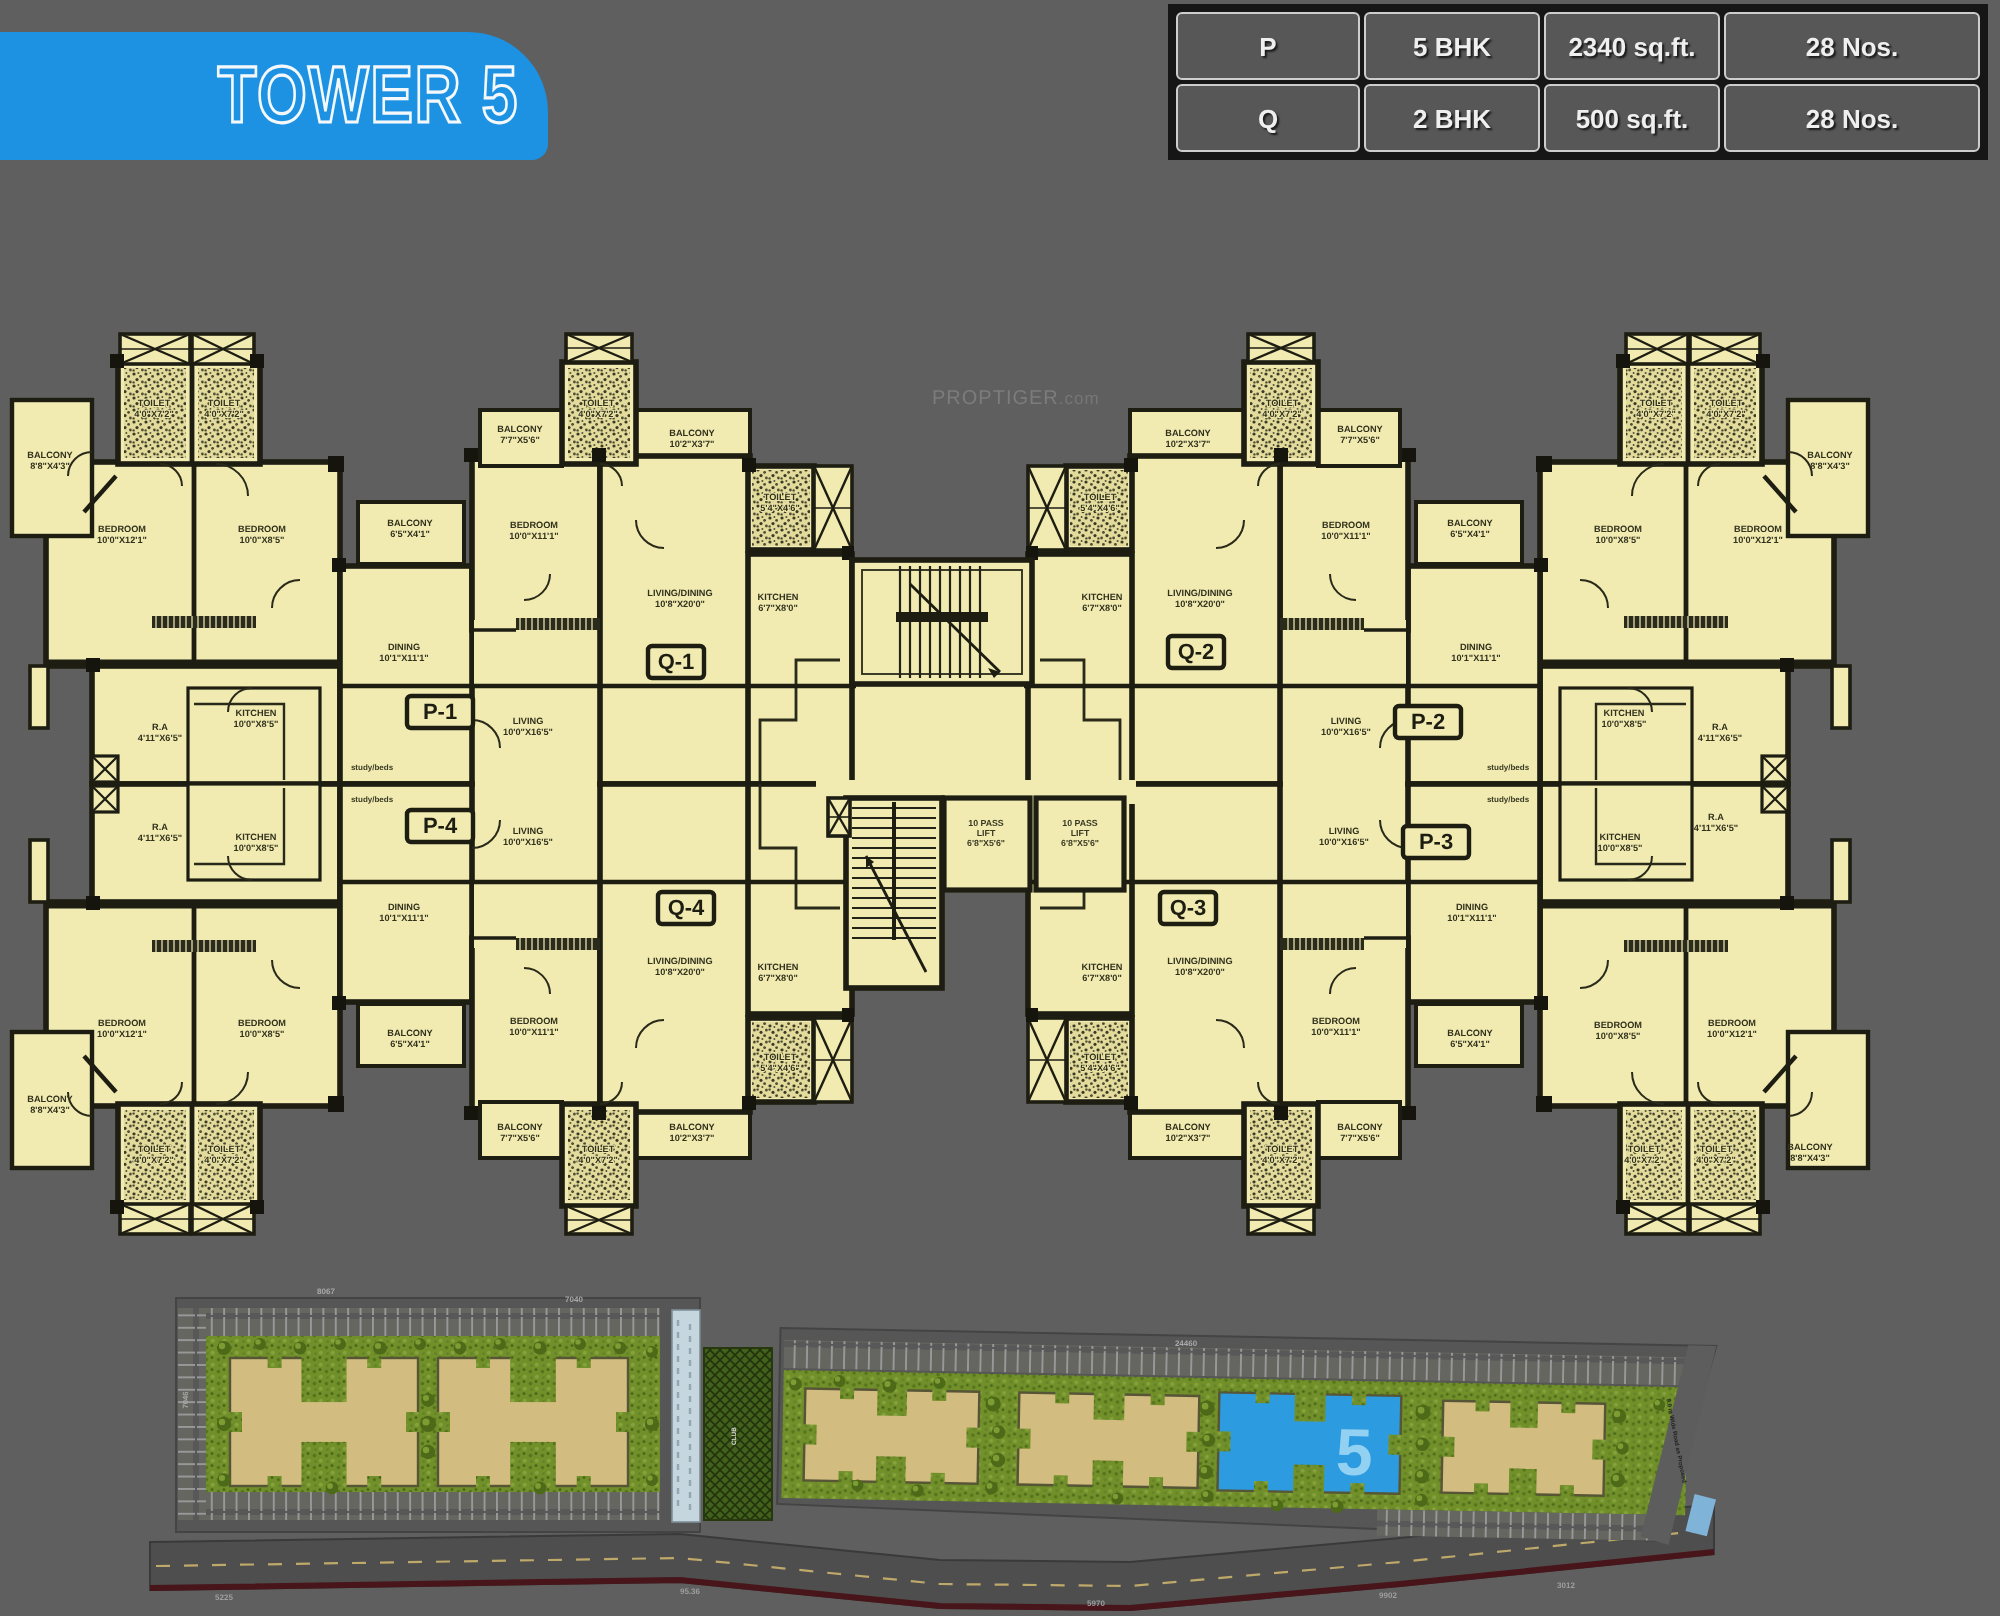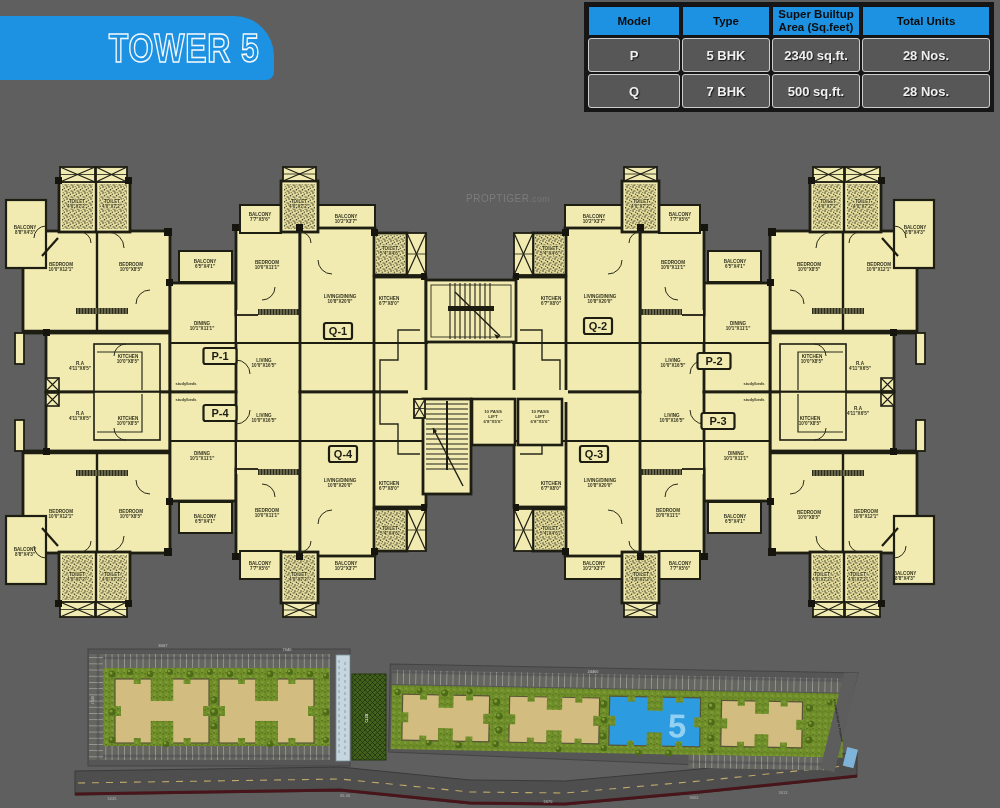--- a/index.html
+++ b/index.html
@@ -14,35 +14,29 @@
   </div>
 
 <table id="spec" class="abs">
     <colgroup>
       <col style="width:92px">
       <col style="width:88px">
       <col style="width:88px">
       <col style="width:128px">
     </colgroup>
 <tbody>
-      <tr class="hd" style="height:30px">
-        <td>Model</td>
-        <td>Type</td>
-        <td>Super Builtup<br>Area (Sq.feet)</td>
-        <td>Total Units</td>
-      </tr>
 <tr style="height:34px">
         <td>P</td>
         <td>5 BHK</td>
         <td>2340 sq.ft.</td>
         <td>28 Nos.</td>
       </tr>
 <tr style="height:34px">
         <td>Q</td>
-        <td>7 BHK</td>
+        <td>2 BHK</td>
         <td>500 sq.ft.</td>
         <td>28 Nos.</td>
       </tr>
 </tbody>
   </table>
 <svg class="abs" style="left:0;top:0" width="1000" height="808" viewBox="0 0 1000 808" xmlns="http://www.w3.org/2000/svg" xmlns:xlink="http://www.w3.org/1999/xlink">
 <defs>
 <pattern id="spk" width="6" height="6" patternUnits="userSpaceOnUse">
         <rect width="6" height="6" fill="#e3db9c"></rect>
         <circle cx="1" cy="1" r="0.8" fill="#3b3b25"></circle>

